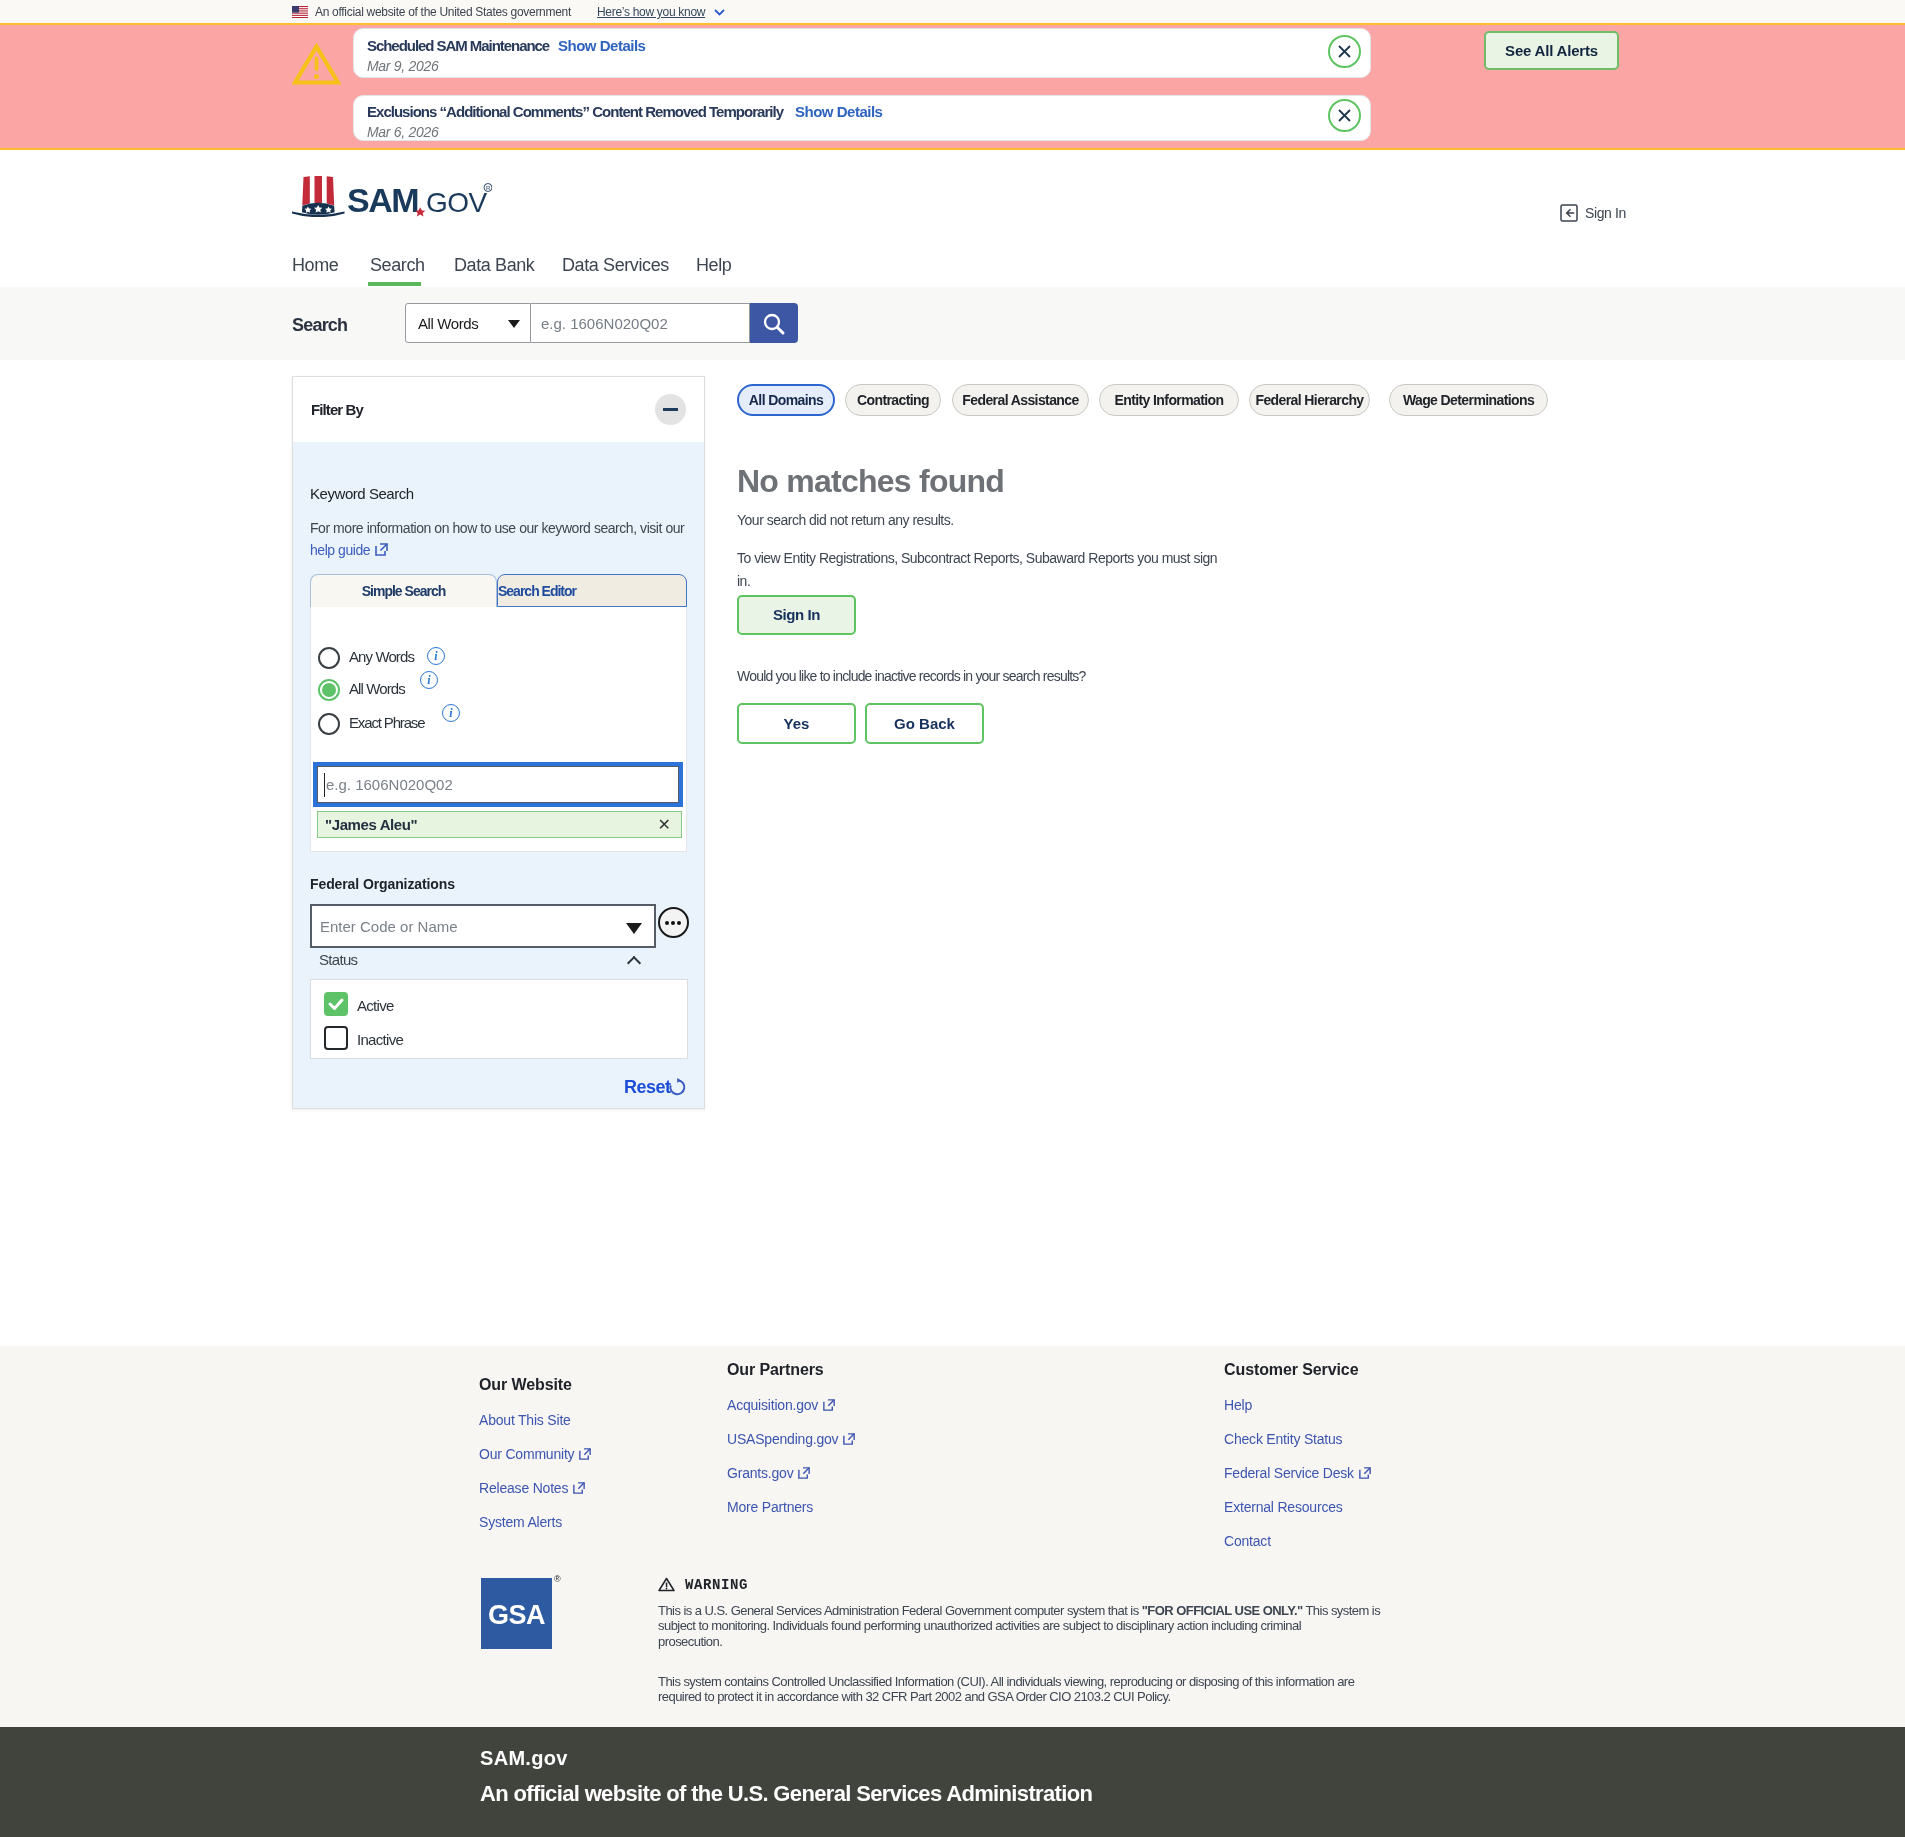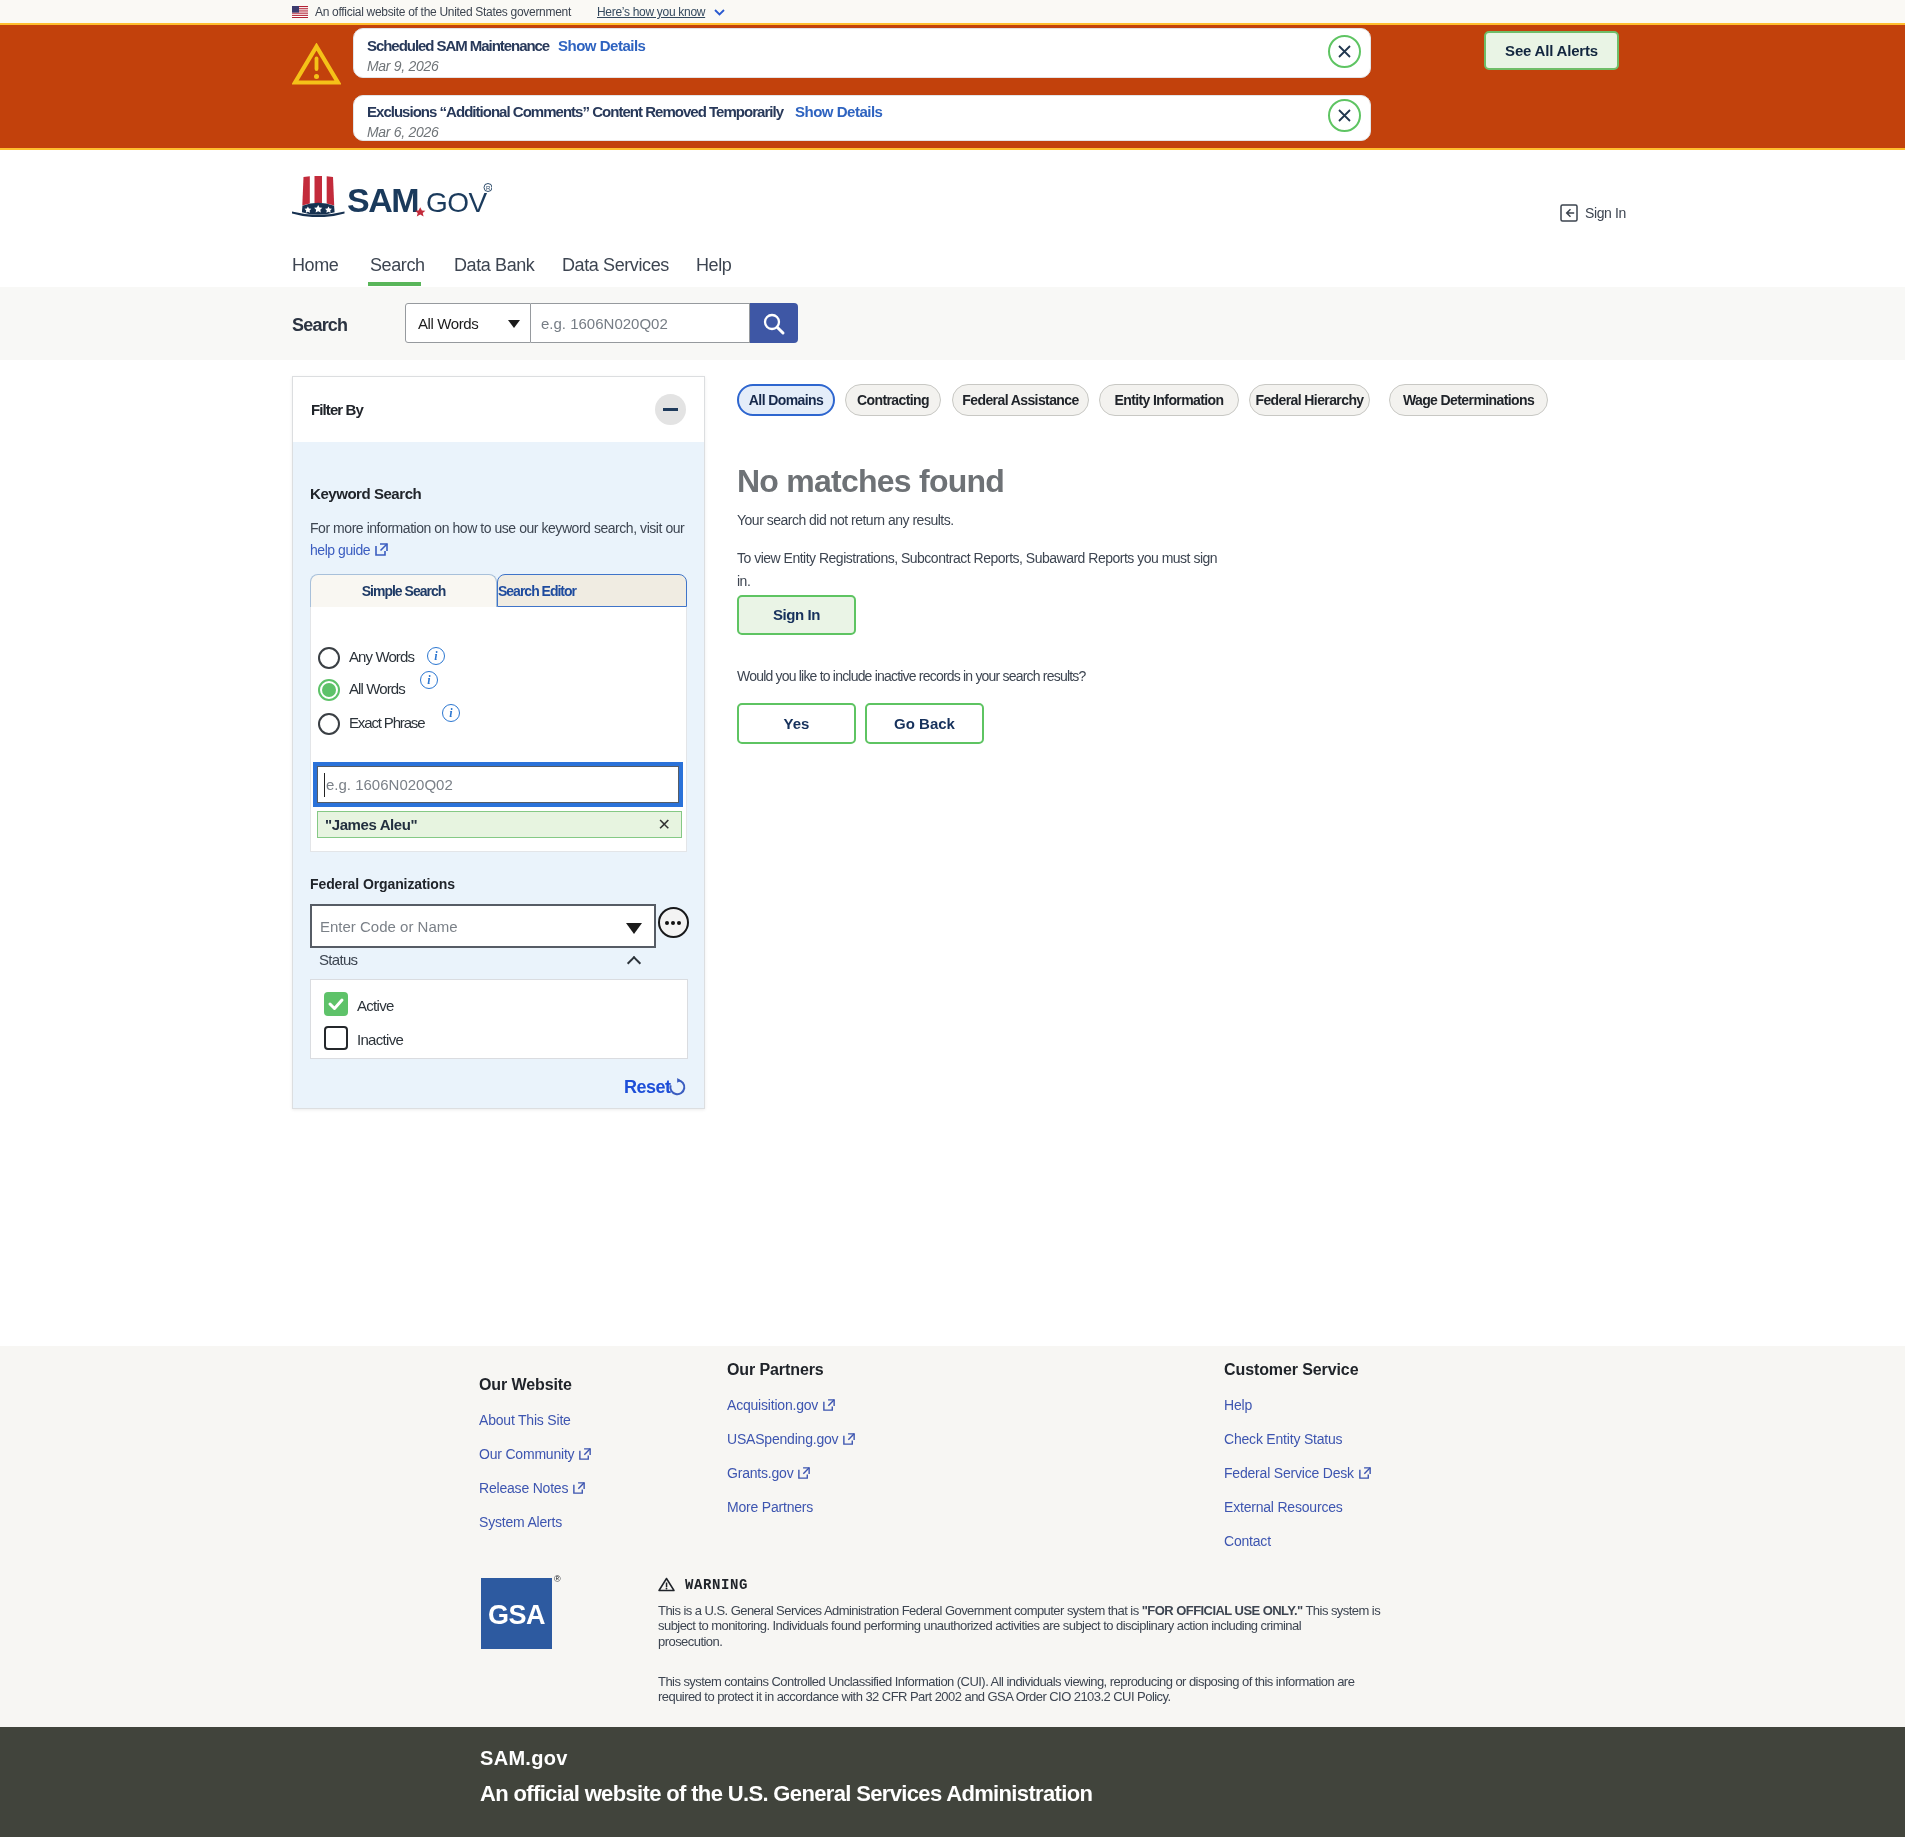--- a/index.html
+++ b/index.html
@@ -5,21 +5,21 @@
 * { margin:0; padding:0; box-sizing:border-box; }
 html,body { width:1905px; height:1837px; background:#fff; font-family:"Liberation Sans", sans-serif; position:relative; overflow:hidden; }
 
 
 .banner { position:absolute; top:0; left:0; width:1905px; height:25px; background:#faf9f5; border-bottom:2px solid #ffbe2e; }
 .banner .txt { position:absolute; left:315px; top:5px; font-size:12px; letter-spacing:-0.3px; color:#3d4551; }
 .banner a.hyk { position:absolute; left:597px; top:5px; font-size:12px; letter-spacing:-0.3px; color:#34495e; text-decoration:underline; }
 .flag { position:absolute; left:292px; top:6px; }
 
 
-.alerts { position:absolute; top:25px; left:0; width:1905px; height:125px; background:#c2410c; border-bottom:2px solid #ffbe2e; }
+.alerts { position:absolute; top:25px; left:0; width:1905px; height:125px; background:#fca5a5; border-bottom:2px solid #ffbe2e; }
 .alertbox { position:absolute; left:353px; width:1018px; background:#fff; border:1px solid #e2e4e7; border-radius:10px; }
 .ab1 { top:3px; height:50px; }
 .ab2 { top:70px; height:46px; }
 .atitle { font-weight:bold; font-size:15px; letter-spacing:-0.75px; white-space:nowrap; color:#28395a; }
 .adate { font-style:italic; font-size:14px; letter-spacing:-0.3px; color:#6f7478; }
 .sdet { font-weight:bold; font-size:15px; letter-spacing:-0.49px; white-space:nowrap; color:#2e63c0; }
 .seeall { position:absolute; left:1484px; top:6px; width:135px; height:39px; background:#e9f4e5; border:2px solid #6fbd68; border-radius:5px; font-weight:bold; font-size:15px; letter-spacing:-0.2px; color:#12263f; text-align:center; line-height:35px; }
 
 
 .hdr { position:absolute; top:150px; left:0; width:1905px; height:92px; background:#fff; }
@@ -41,21 +41,21 @@
 
 
 .main { position:absolute; top:360px; left:0; width:1905px; height:986px; background:#fff; }
 
 
 .panel { position:absolute; left:292px; top:16px; width:413px; height:733px; border:1px solid #dcdee0; background:#eaf3fb; box-shadow:0 1px 3px rgba(0,0,0,0.08); }
 .panel .phead { position:absolute; left:0; top:0; width:100%; height:65px; background:#fff; }
 .panel .ptitle { position:absolute; left:18px; top:24px; font-size:15px; font-weight:bold; letter-spacing:-0.9px; color:#20242a; }
 .minusbtn { position:absolute; right:18px; top:17px; width:31px; height:31px; border-radius:50%; background:#e3e3e3; }
 .minusbtn::after { content:""; position:absolute; left:8px; top:14px; width:15px; height:2.5px; background:#1f3b5c; }
-.kws { position:absolute; left:17px; top:108px; font-size:15px; font-weight:bold; letter-spacing:-0.45px; color:#20242a; }
+.kws { position:absolute; left:17px; top:108px; font-size:15px; font-weight:normal; letter-spacing:-0.45px; color:#20242a; }
 .kwp { position:absolute; left:17px; top:140px; width:395px; font-size:14px; letter-spacing:-0.45px; line-height:22px; color:#3d4551; }
 .hguide { color:#3b5dc0; }
 
 .tabs { position:absolute; left:17px; top:197px; width:377px; height:33px;padding-left:38px; }
 .tab1 { position:absolute; left:0; top:0; width:187px; height:33px; background:#f9f7f2; border:1px solid #a8c0da; border-bottom:none; border-radius:8px 8px 0 0; text-align:center; font-weight:bold; font-size:14px; letter-spacing:-1px; line-height:32px; color:#1e3a66; }
 .tab2 { position:absolute; left:187px; top:0; width:190px; height:33px; background:#f0ece2; border:1px solid #3f74c9; border-radius:8px 8px 0 0; font-weight:bold; font-size:14px; letter-spacing:-1px; line-height:32px; color:#1e4b9e; }
 .tabpanel { position:absolute; left:17px; top:230px; width:377px; height:245px; background:#fff; border:1px solid #e3e5e8; border-top:none; }
 
 .radio { position:absolute; width:22px; height:22px; border:2px solid #3a3f44; border-radius:50%; background:#fff; }
 .radio.sel { border-color:#5ec269; }

